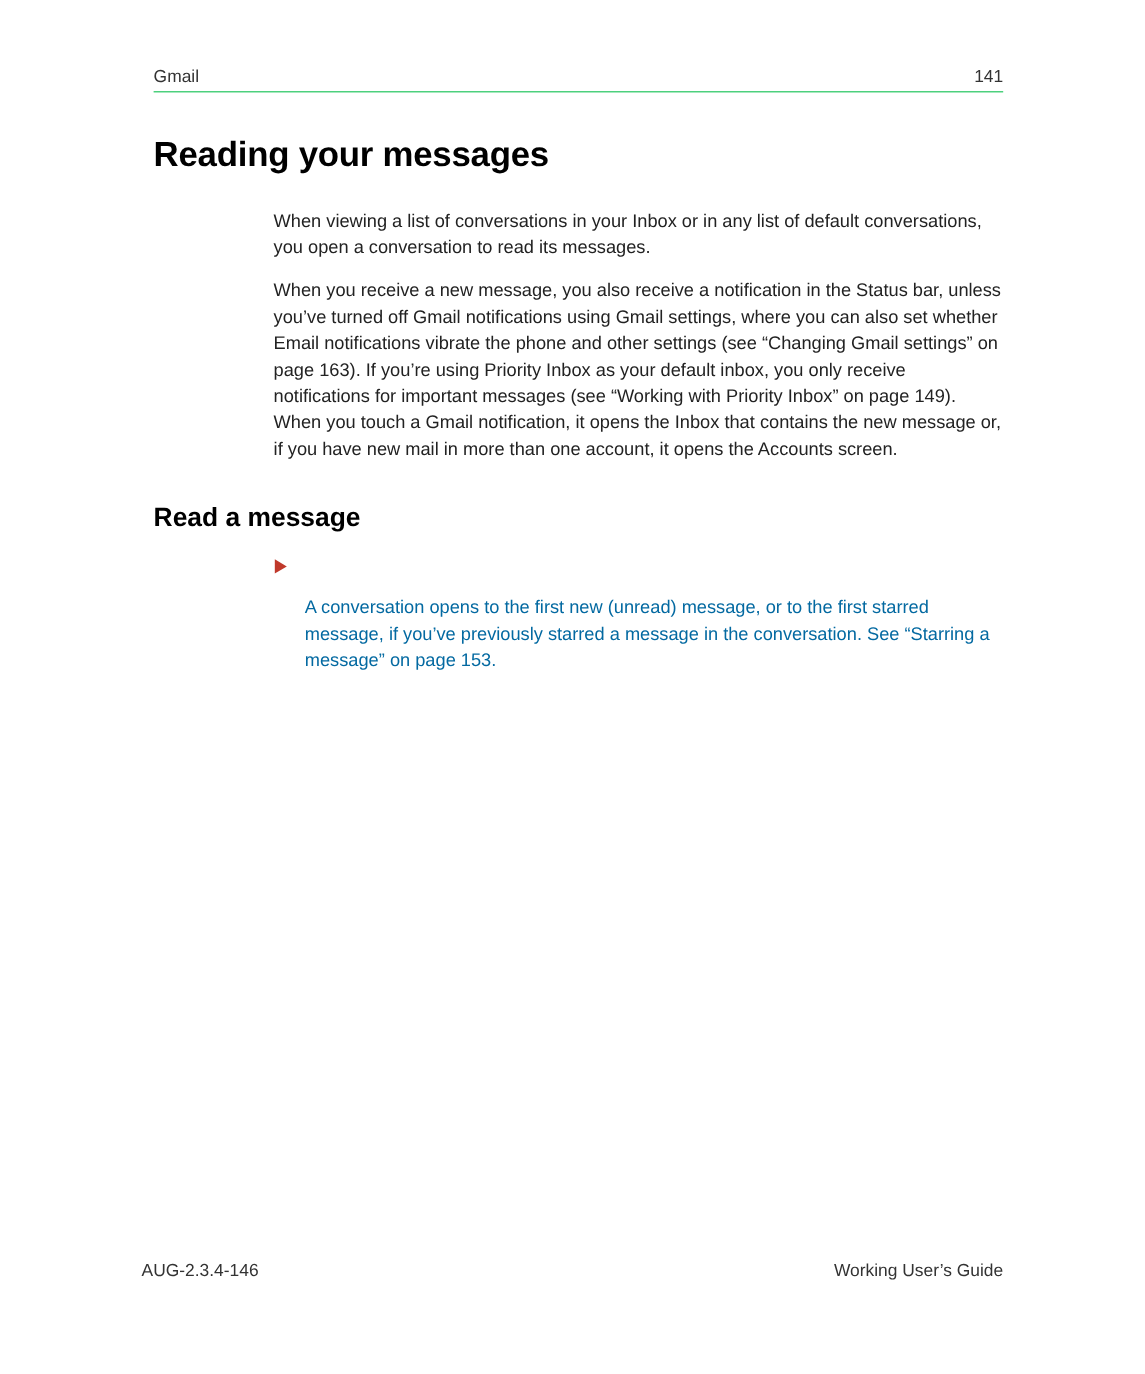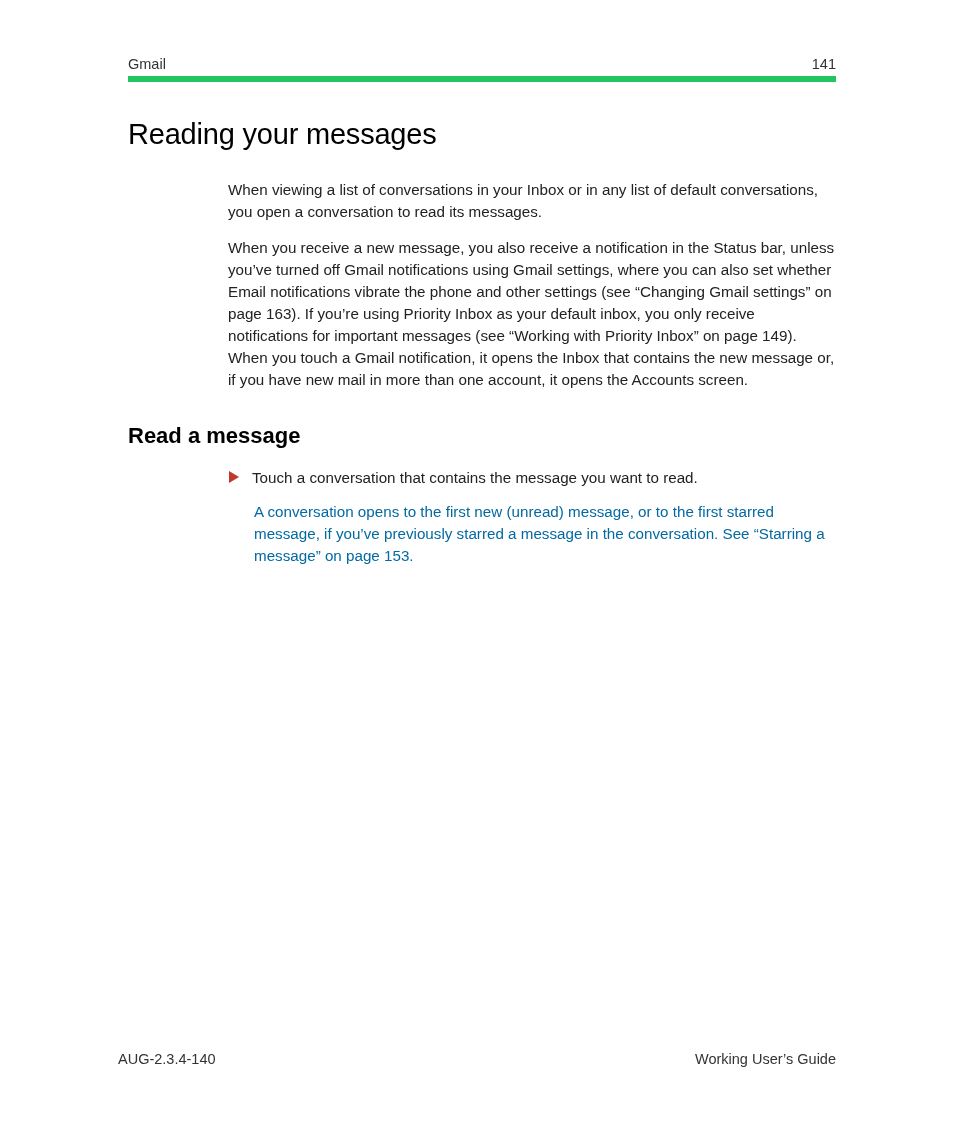--- a/index.html
+++ b/index.html
@@ -19,27 +19,27 @@
       padding: 56px 118px 0 128px;
       height: 100%;
       position: relative;
     }
     .header-row {
       display: flex;
       justify-content: space-between;
       align-items: baseline;
       font-size: 14.5px;
       color: #333;
-      border-bottom: 6px solid #22c55e;
+      border-bottom: 1px solid #22c55e;
       padding-bottom: 4px;
       margin-bottom: 36px;
     }
     .h1 {
       font-size: 29px;
-      font-weight: 400;
+      font-weight: 700;
       color: #000;
       margin-bottom: 28px;
       letter-spacing: -0.2px;
     }
     .body-text {
       margin-left: 100px;
       font-size: 15.2px;
       line-height: 1.45;
       color: #222;
     }
@@ -107,24 +107,23 @@
 
   <h2 class="h2">Read a message</h2>
 
   <div class="bullet-block">
     <div class="bullet-row">
       <span class="bullet-icon">
         <svg width="12" height="14" viewBox="0 0 12 14">
           <polygon points="1,1 11,7 1,13" fill="#c0392b"></polygon>
         </svg>
       </span>
-      <span class="bullet-text">Touch a conversation that contains the message you want to read.</span>
     </div>
   </div>
 
   <p class="follow-text">A conversation opens to the first new (unread) message, or to the first starred message, if you’ve previously starred a message in the conversation. See “Starring a message” on page&nbsp;153.</p>
 
   <div class="footer-row">
-    <span>AUG-2.3.4-140</span>
+    <span>AUG-2.3.4-146</span>
     <span>Working User’s Guide</span>
   </div>
 
 </div>
 
 </body></html>

